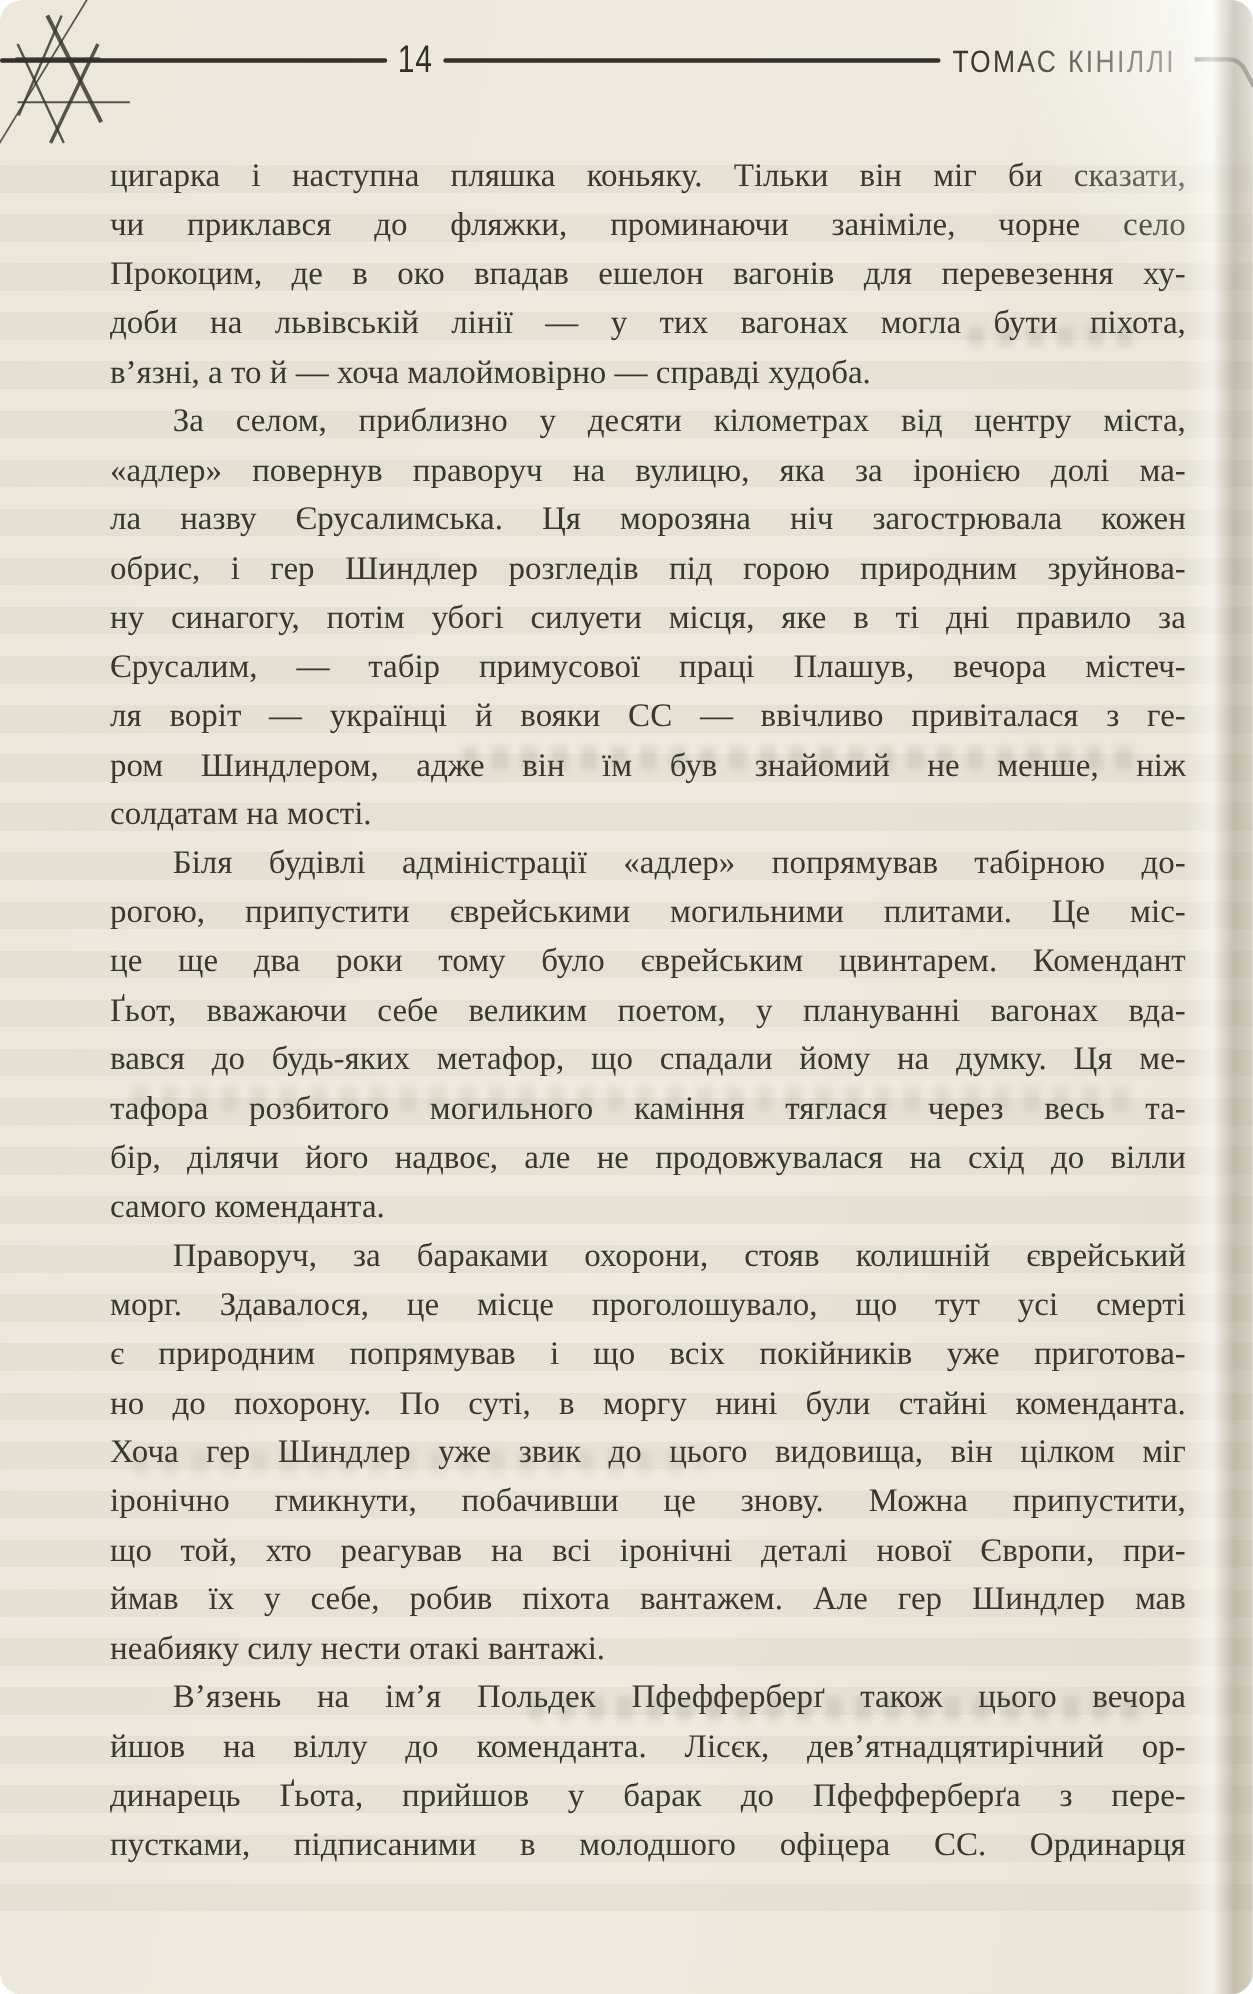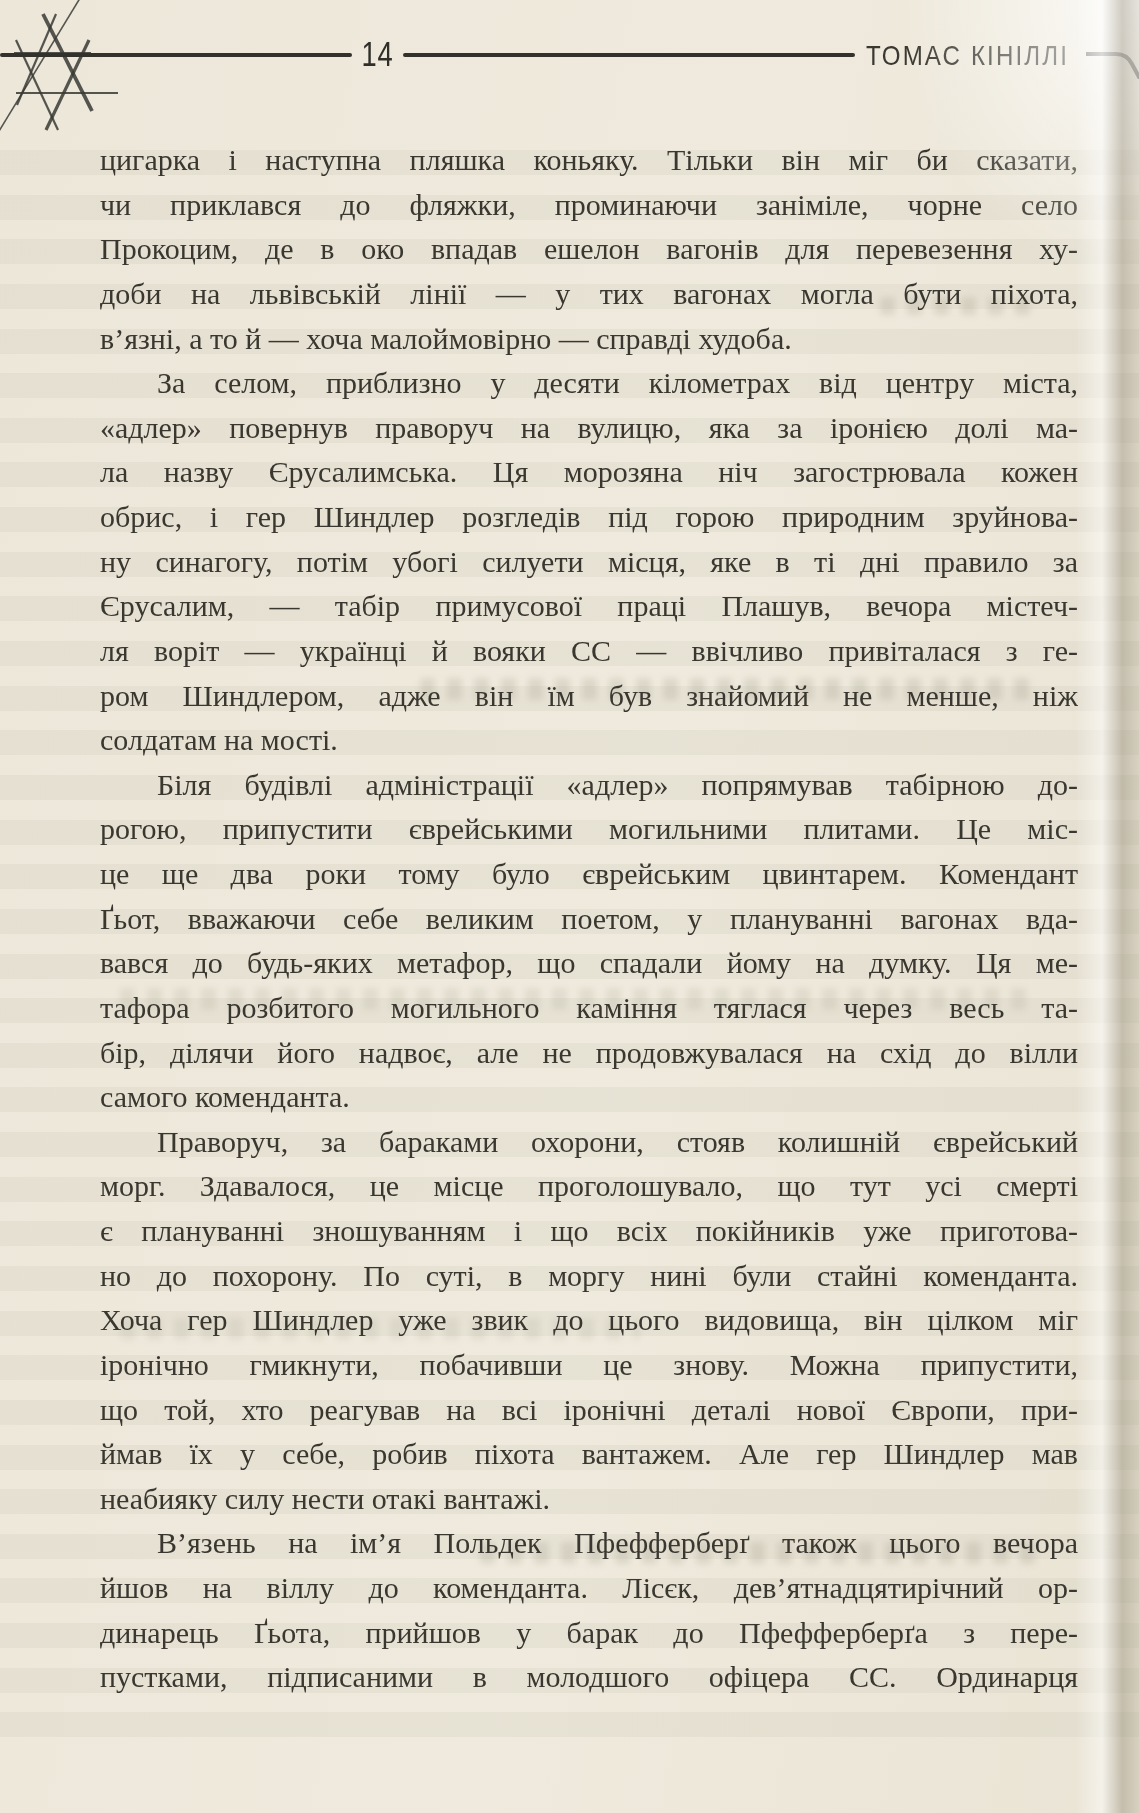--- a/index.html
+++ b/index.html
@@ -1,19 +1,20 @@
 <!DOCTYPE html>
 <html lang="uk"><head>
 <meta charset="utf-8">
 <style>
   html,body{margin:0;padding:0;}
   body{width:1139px;height:1813px;font-family:"Liberation Serif",serif;}
   .page{
     position:relative;width:1139px;height:1813px;overflow:hidden;
     background:linear-gradient(100deg,#ece7d9 0%,#efeadd 55%,#eae4d5 100%);
+    border-radius:20px;
   }
   
   .scan-bands{
     position:absolute;left:0;top:150px;width:1139px;height:1600px;
     background:repeating-linear-gradient(180deg,
       rgba(201,197,180,0.22) 0px, rgba(201,197,180,0.22) 25px,
       rgba(236,231,217,0) 25px, rgba(236,231,217,0) 44.64px);
     pointer-events:none;
   }
   
@@ -128,21 +129,21 @@
         <div class="line">це ще два роки тому було єврейським цвинтарем. Комендант</div>
         <div class="line">Ґьот, вважаючи себе великим поетом, у плануванні вагонах вда-</div>
         <div class="line">вався до будь-яких метафор, що спадали йому на думку. Ця ме-</div>
         <div class="line">тафора розбитого могильного каміння тяглася через весь та-</div>
         <div class="line">бір, ділячи його надвоє, але не продовжувалася на схід до вілли</div>
         <div class="line lastline">самого коменданта.</div>
       </div>
       <div class="para">
         <div class="line first">Праворуч, за бараками охорони, стояв колишній єврейський</div>
         <div class="line">морг. Здавалося, це місце проголошувало, що тут усі смерті</div>
-        <div class="line">є плануванні зношуванням і що всіх покійників уже приготова-</div>
+        <div class="line">є природним попрямував і що всіх покійників уже приготова-</div>
         <div class="line">но до похорону. По суті, в моргу нині були стайні коменданта.</div>
         <div class="line">Хоча гер Шиндлер уже звик до цього видовища, він цілком міг</div>
         <div class="line">іронічно гмикнути, побачивши це знову. Можна припустити,</div>
         <div class="line">що той, хто реагував на всі іронічні деталі нової Європи, при-</div>
         <div class="line">ймав їх у себе, робив піхота вантажем. Але гер Шиндлер мав</div>
         <div class="line lastline">неабияку силу нести отакі вантажі.</div>
       </div>
       <div class="para">
         <div class="line first">В’язень на ім’я Польдек Пфефферберґ також цього вечора</div>
         <div class="line">йшов на віллу до коменданта. Лісєк, дев’ятнадцятирічний ор-</div>

